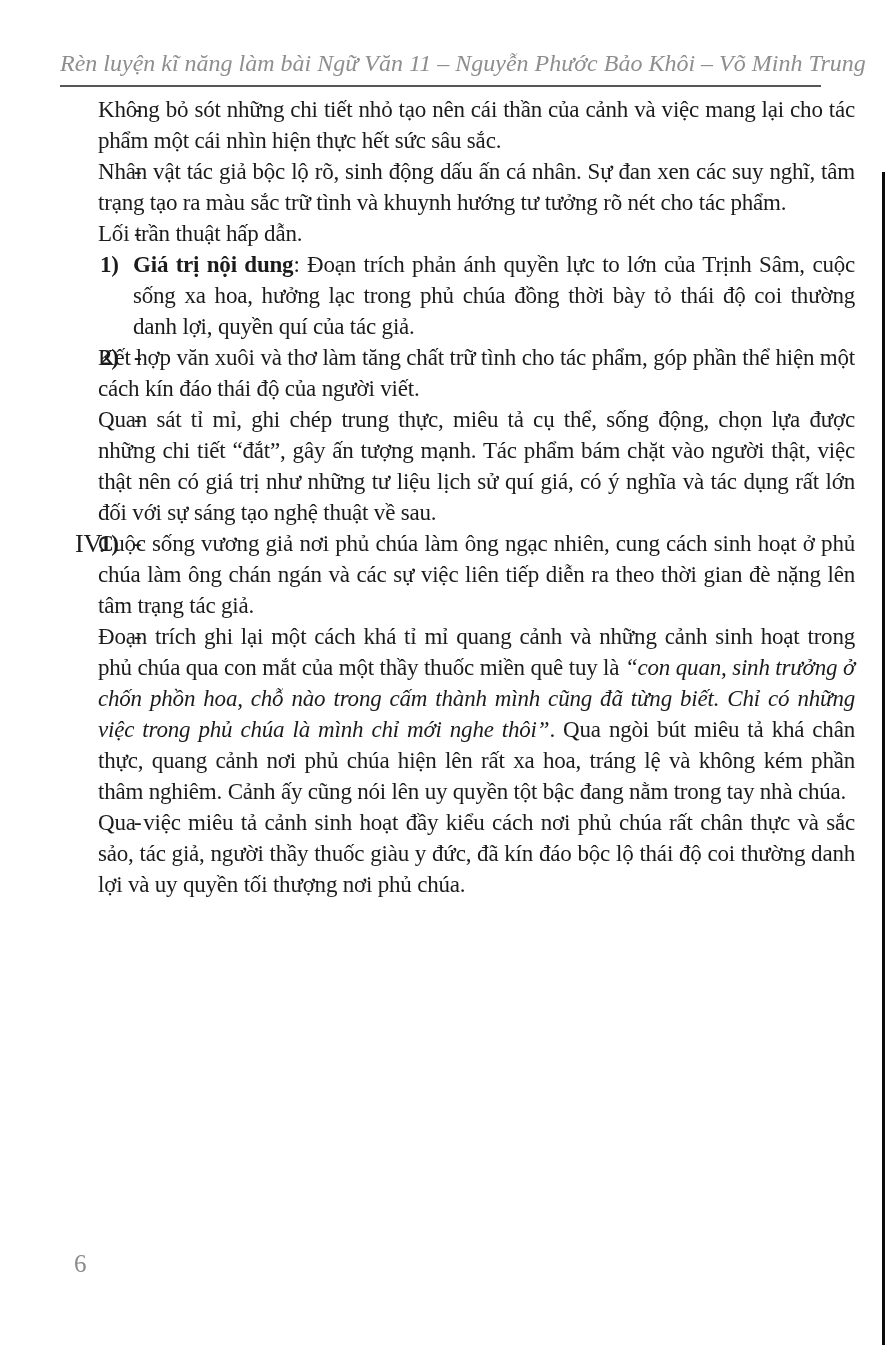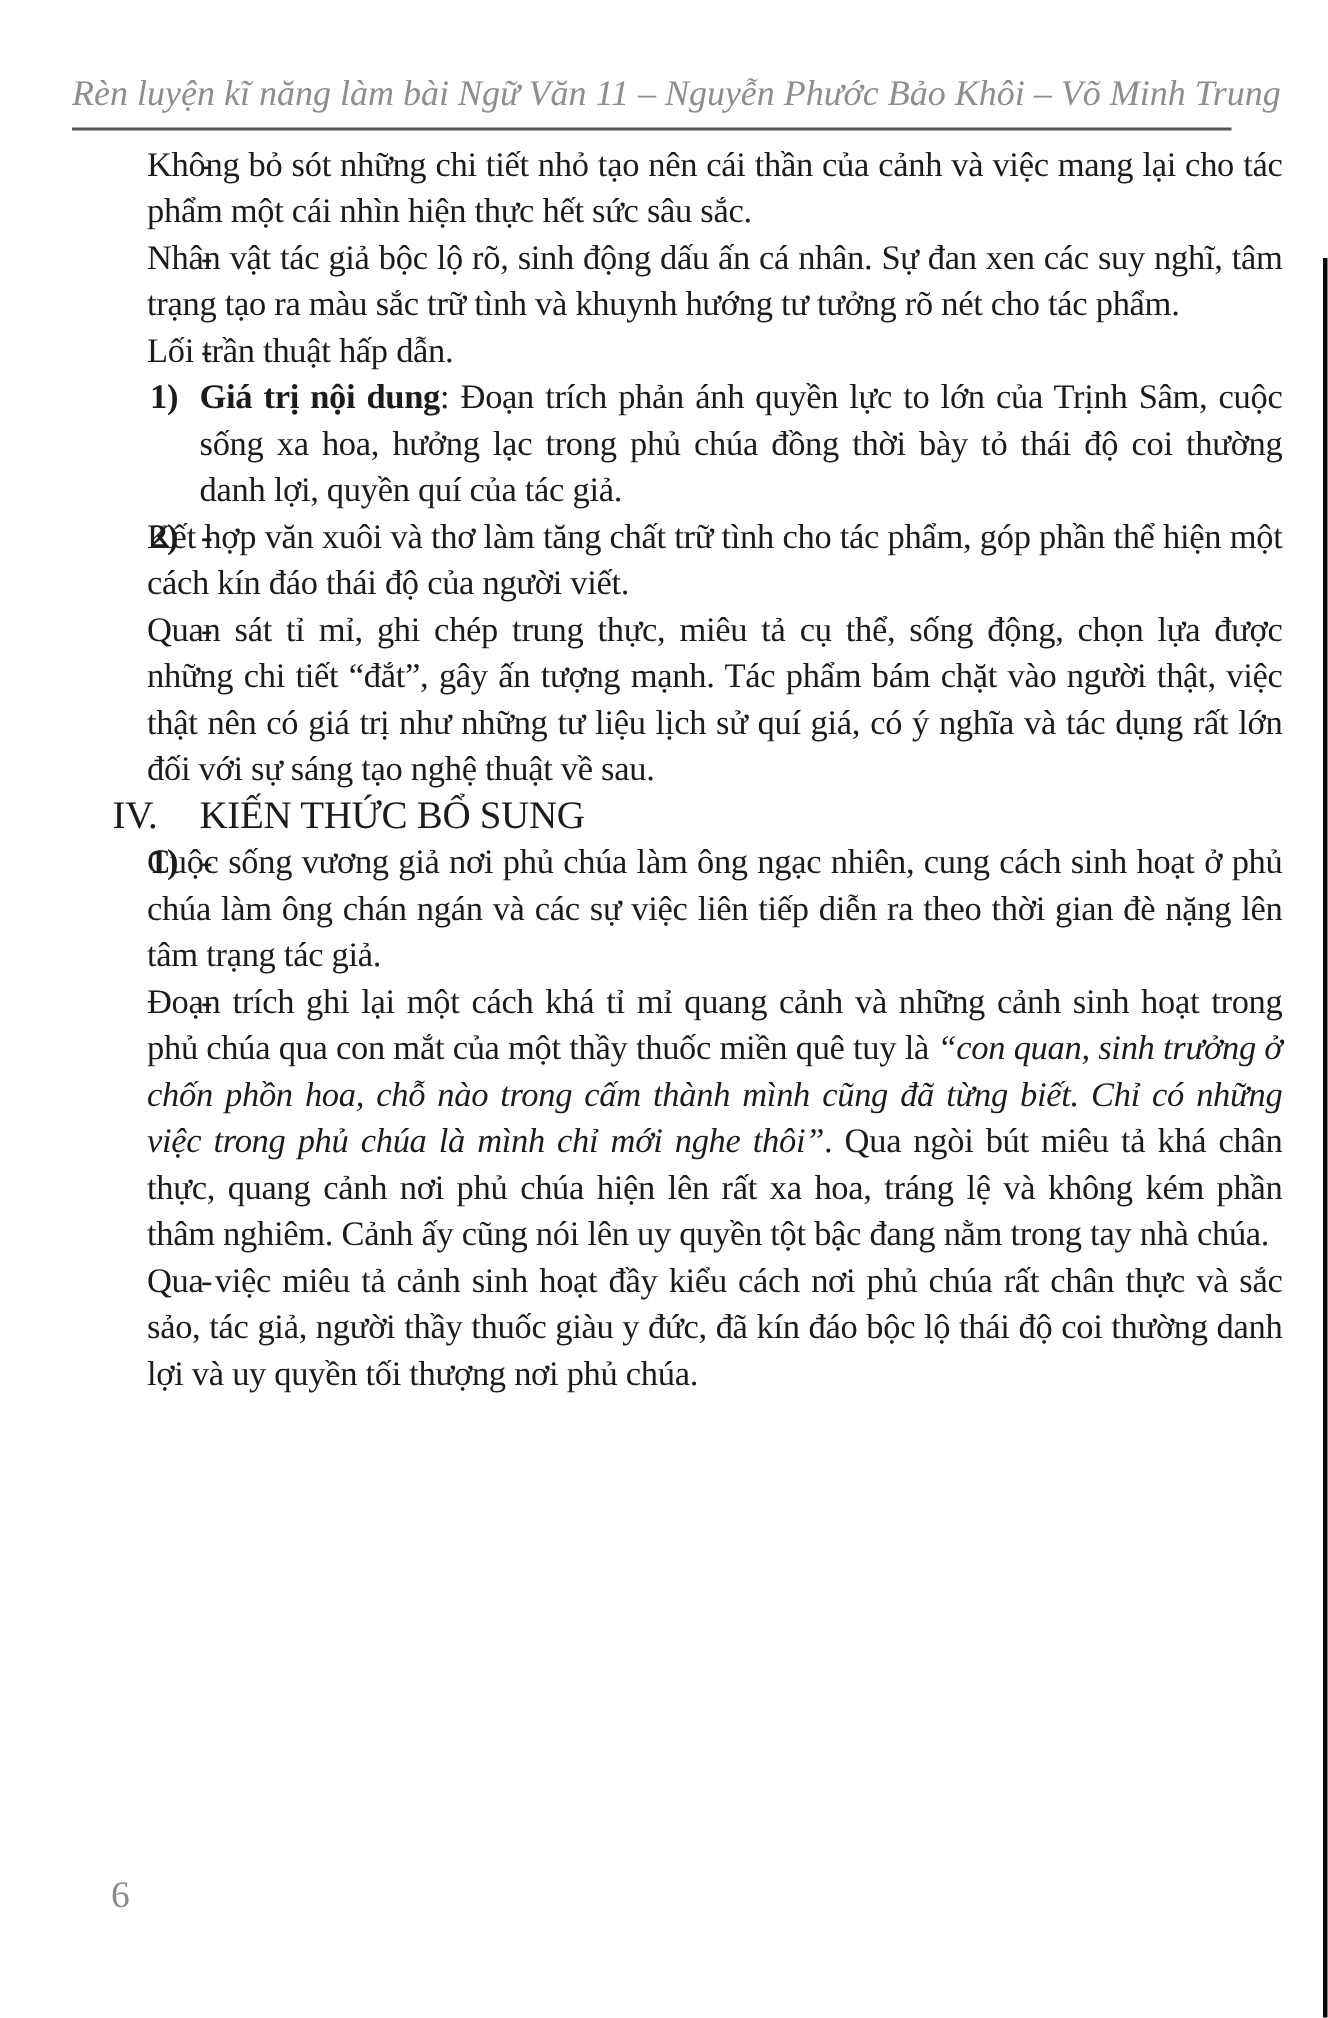--- a/index.html
+++ b/index.html
@@ -8,21 +8,21 @@
     position: relative;
     background: #ffffff;
     font-family: "Liberation Serif", serif;
     overflow: hidden;
   }
   .edge-bar {
     position: absolute; right: 0; top: 172px; bottom: 0;
     width: 3px; background: #0a0a0a;
   }
   .running-header {
-    position: absolute; left: 48px; right: 64px; top: 48px;
+    position: absolute; left: 60px; right: 64px; top: 48px;
     font-style: italic;
     color: #8e8e8e;
     font-size: 24px; line-height: 30px;
     border-bottom: 2px solid #565656;
     padding-bottom: 7px;
     white-space: nowrap;
   }
   .content {
     position: absolute; top: 94px; left: 0; right: 30px;
     font-size: 23px; line-height: 31px;
@@ -93,21 +93,20 @@
     <span class="btext">Kết hợp văn xuôi và thơ làm tăng chất trữ tình cho tác phẩm, góp phần thể hiện một cách kín đáo thái độ của người viết.</span>
   </p>
 
   <p>
     <span class="dash">-</span>
     <span class="btext">Quan sát tỉ mỉ, ghi chép trung thực, miêu tả cụ thể, sống động, chọn lựa được những chi tiết “đắt”, gây ấn tượng mạnh. Tác phẩm bám chặt vào người thật, việc thật nên có giá trị như những tư liệu lịch sử quí giá, có ý nghĩa và tác dụng rất lớn đối với sự sáng tạo nghệ thuật về sau.</span>
   </p>
 
   <p class="section">
     <span class="rnum">IV.</span>
-    <span class="stitle">KIẾN THỨC BỔ SUNG</span>
   </p>
 
   <p>
     <span class="inum">1)</span>
   </p>
 
   <p>
     <span class="dash">-</span>
     <span class="btext">Cuộc sống vương giả nơi phủ chúa làm ông ngạc nhiên, cung cách sinh hoạt ở phủ chúa làm ông chán ngán và các sự việc liên tiếp diễn ra theo thời gian đè nặng lên tâm trạng tác giả.</span>
   </p>

